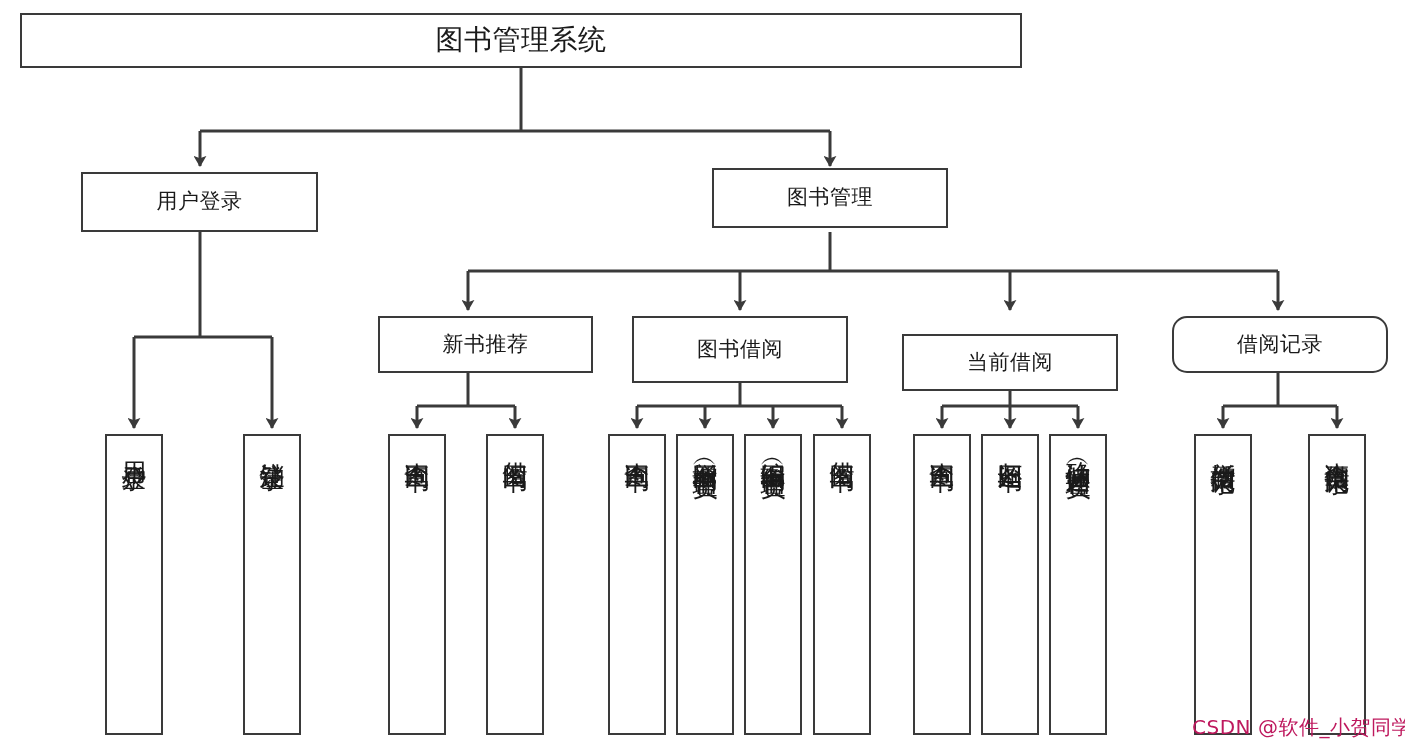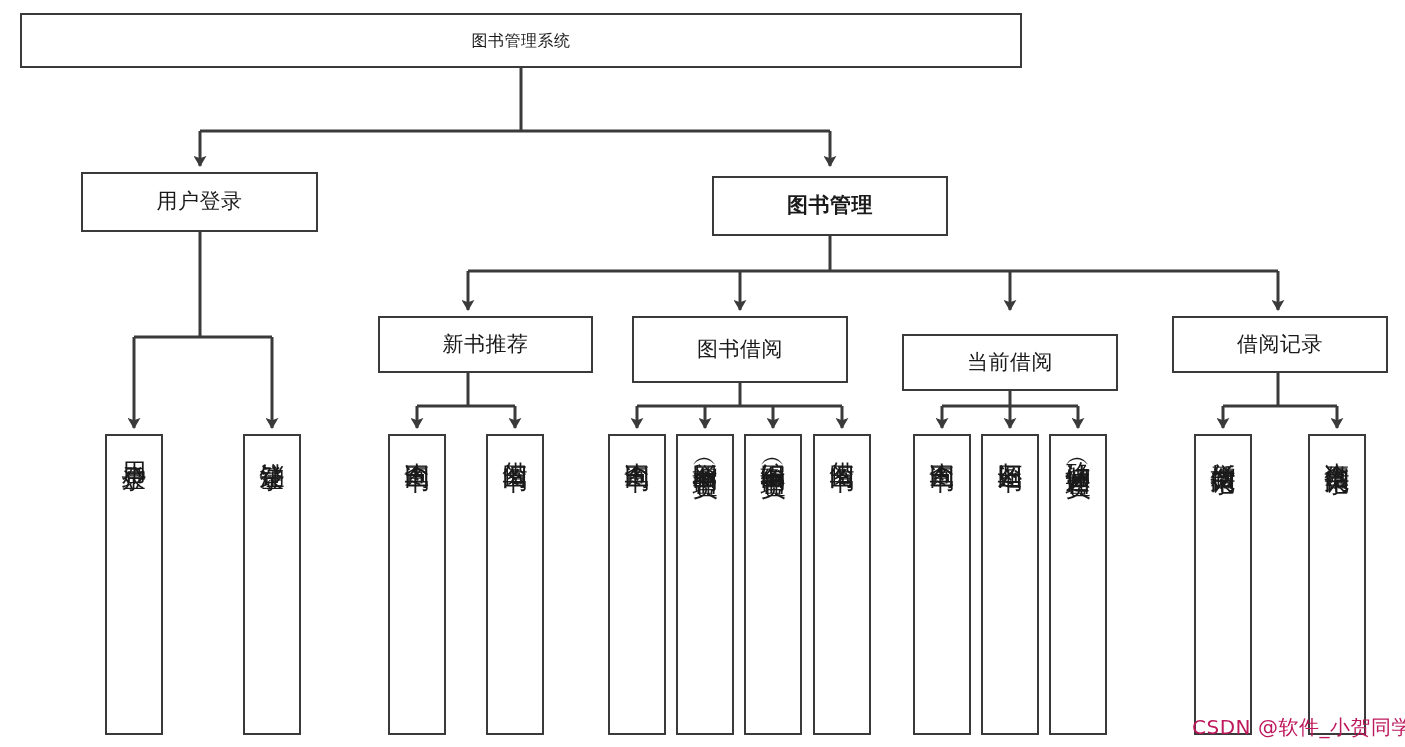--- a/index.html
+++ b/index.html
@@ -38,21 +38,21 @@
     display: block;
     text-align: center;
     letter-spacing: 0.5px;
   }
   .node.horizontal .node-label {
     font-size: 21px;
     line-height: 1.1;
     white-space: nowrap;
   }
   .node.root .node-label {
-    font-size: 16px;
+    font-size: 28px;
   }
   .node.vertical {
     align-items: flex-start;
     justify-content: center;
     padding-top: 6px;
   }
   .node.vertical .node-label {
     writing-mode: vertical-rl;
     text-orientation: upright;
     font-size: 25px;
@@ -124,34 +124,34 @@
     </g>
   </svg>
 
   <div class="node root horizontal" style="left:20px; top:13px; width:1002px; height:55px;">
     <span class="node-label">图书管理系统</span>
   </div>
 
   <div class="node horizontal" style="left:81px; top:172px; width:237px; height:60px;">
     <span class="node-label">用户登录</span>
   </div>
-  <div class="node horizontal" style="left:712px; top:176px; width:236px; height:60px;font-weight:bold;">
+  <div class="node horizontal" style="left:712px; top:168px; width:236px; height:60px;">
     <span class="node-label">图书管理</span>
   </div>
 
   <div class="node horizontal" style="left:363px; top:316px; width:215px; height:57px;margin-left:15px;">
     <span class="node-label">新书推荐</span>
   </div>
   <div class="node horizontal" style="left:632px; top:316px; width:216px; height:67px;">
     <span class="node-label">图书借阅</span>
   </div>
   <div class="node horizontal" style="left:902px; top:316px; width:216px; height:57px;margin-top:18px;">
     <span class="node-label">当前借阅</span>
   </div>
-  <div class="node horizontal" style="left:1172px; top:316px; width:216px; height:57px;">
+  <div class="node horizontal" style="left:1172px; top:316px; width:216px; height:57px;border-radius:15px;">
     <span class="node-label">借阅记录</span>
   </div>
 
   <div class="node vertical" style="left:105px; top:434px; width:58px; height:301px;">
     <span class="node-label">用户登录</span>
   </div>
   <div class="node vertical" style="left:243px; top:434px; width:58px; height:301px;">
     <span class="node-label">注销登录</span>
   </div>
 

